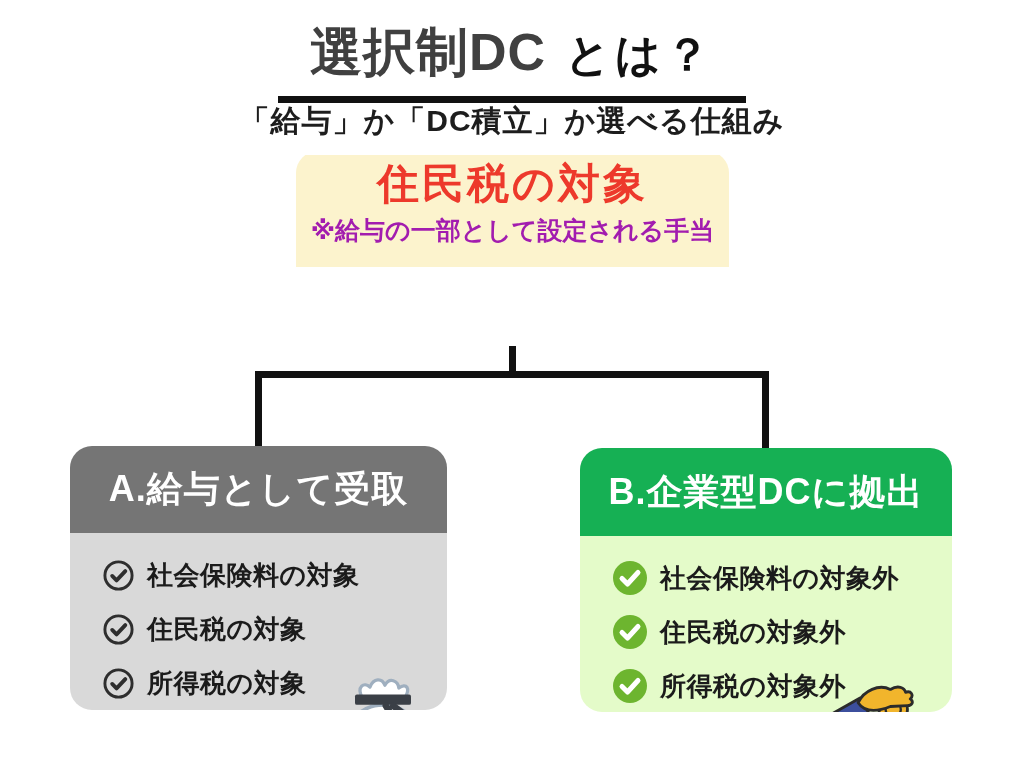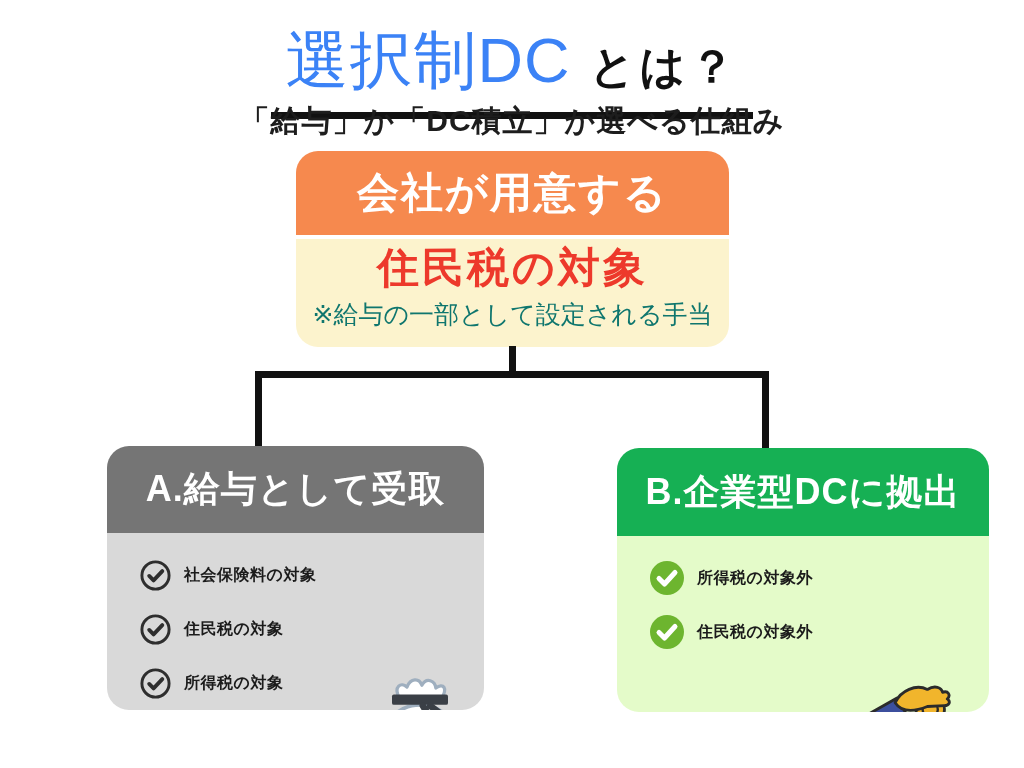--- a/index.html
+++ b/index.html
@@ -3,70 +3,69 @@
 <meta charset="utf-8">
 <style>
   html,body{margin:0;padding:0;background:#fff;}
   .canvas{
     position:relative;width:1024px;height:768px;background:#ffffff;overflow:hidden;
     font-family:"Liberation Sans","DejaVu Sans",sans-serif;
   }
   
   .title-wrap{position:absolute;top:18px;left:0;width:100%;text-align:center;}
   .title-underline{display:inline-block;border-bottom:7px solid #111;padding:0 14px 8px 14px;min-width:440px;}
-  .title-hl{font-size:63px;font-weight:400;color:#3b82f6;letter-spacing:1px;vertical-align:baseline;}
+  .title-hl{font-size:52px;font-weight:700;color:#404040;letter-spacing:1px;vertical-align:baseline;}
   .title-rest{font-size:45px;font-weight:800;color:#111;margin-left:19px;letter-spacing:4px;vertical-align:baseline;}
   .subtitle{position:absolute;top:101px;left:0;width:100%;text-align:center;
     font-size:30px;font-weight:600;color:#1d1d1d;letter-spacing:1px;}
   
   .top-card{position:absolute;left:296px;top:151px;width:433px;height:196px;border-radius:22px;overflow:hidden;}
   .top-card-header{height:84px;background:#F6894E;display:flex;align-items:center;justify-content:center;
     color:#fff;font-size:42px;font-weight:800;letter-spacing:2px;}
   .top-card-body{height:112px;background:#FCF3CD;text-align:center;}
   .top-card-title{margin-top:4px;font-size:42px;font-weight:800;color:#ED392B;letter-spacing:3px;line-height:58px;}
-  .top-card-note{font-size:25px;font-weight:400;color:#0f766e;letter-spacing:0px;line-height:34px;}
+  .top-card-note{font-size:25px;font-weight:700;color:#a21caf;letter-spacing:0px;line-height:34px;}
   
   .conn{position:absolute;background:#111;}
   .conn-stub{left:509px;top:346px;width:7px;height:27px;}
   .conn-hbar{left:255px;top:371px;width:514px;height:7px;}
   .conn-left{left:255px;top:371px;width:7px;height:76px;}
   .conn-right{left:762px;top:371px;width:7px;height:78px;}
   
-  .opt-card{position:absolute;border-radius:22px;overflow:hidden;margin-left:37px;}
+  .opt-card{position:absolute;border-radius:22px;overflow:hidden;}
   .opt-a{left:70px;top:446px;width:377px;height:264px;}
   .opt-b{left:580px;top:448px;width:372px;height:264px;}
   .opt-header{display:flex;align-items:center;justify-content:center;color:#fff;
     font-size:36px;font-weight:800;letter-spacing:1px;}
   .opt-a .opt-header{height:87px;background:#757575;}
   .opt-b .opt-header{height:88px;background:#16B054;}
   .opt-body{position:relative;height:100%;}
   .opt-a .opt-body{background:#D9D9D9;}
   .opt-b .opt-body{background:#E4FBC9;}
   .items{padding:15px 0 0 32px;}
   .item-row{display:flex;align-items:center;height:54px;}
   .item-row .chk{flex:0 0 auto;margin-right:12px;display:flex;}
-  .item-label{font-size:16px;font-weight:800;color:#1b1b1b;letter-spacing:0.5px;white-space:nowrap;}
+  .item-label{font-size:26px;font-weight:800;color:#1b1b1b;letter-spacing:0.5px;white-space:nowrap;}
   .corner-art{position:absolute;}
   .art-bag{right:8px;bottom:8px;}
   .art-pig{right:0px;bottom:6px;}
 </style>
 </head>
 <body>
 
 <div class="canvas">
 
   <div class="title-wrap">
     <div class="title-underline">
       <span class="title-hl">選択制DC</span><span class="title-rest">とは？</span>
     </div>
   </div>
   <div class="subtitle">「給与」か「DC積立」か選べる仕組み</div>
 
   <div class="top-card">
-    <div class="top-card-header">会社が用意する</div>
     <div class="top-card-body">
       <div class="top-card-title">住民税の対象</div>
       <div class="top-card-note">※給与の一部として設定される手当</div>
     </div>
   </div>
 
   <div class="conn conn-stub"></div>
   <div class="conn conn-hbar"></div>
   <div class="conn conn-left"></div>
   <div class="conn conn-right"></div>
@@ -119,30 +118,39 @@
     <div class="opt-header">B.企業型DCに拠出</div>
     <div class="opt-body">
       <div class="items">
         <div class="item-row">
           <span class="chk">
             <svg width="36" height="36" viewBox="0 0 36 36">
                 <circle cx="18" cy="18" r="17" fill="#6DB52F"></circle>
                 <path d="M10 18.5 L15.5 24 L26 12.5" fill="none" stroke="#fff" stroke-width="5" stroke-linecap="round" stroke-linejoin="round"></path>
               </svg>
           </span>
-          <span class="item-label">所得税の対象外</span>
+          <span class="item-label">社会保険料の対象外</span>
         </div>
         <div class="item-row">
           <span class="chk">
             <svg width="36" height="36" viewBox="0 0 36 36">
                 <circle cx="18" cy="18" r="17" fill="#6DB52F"></circle>
                 <path d="M10 18.5 L15.5 24 L26 12.5" fill="none" stroke="#fff" stroke-width="5" stroke-linecap="round" stroke-linejoin="round"></path>
               </svg>
           </span>
           <span class="item-label">住民税の対象外</span>
+        </div>
+        <div class="item-row">
+          <span class="chk">
+            <svg width="36" height="36" viewBox="0 0 36 36">
+                <circle cx="18" cy="18" r="17" fill="#6DB52F"></circle>
+                <path d="M10 18.5 L15.5 24 L26 12.5" fill="none" stroke="#fff" stroke-width="5" stroke-linecap="round" stroke-linejoin="round"></path>
+              </svg>
+          </span>
+          <span class="item-label">所得税の対象外</span>
         </div>
       </div>
       <div class="corner-art art-pig">
         <svg width="128" height="112" viewBox="0 0 135 118">
           <path d="M16,80 C5,78 5,67 14,67" fill="none" stroke="#2b2b2b" stroke-width="3" stroke-linecap="round"></path>
           <ellipse cx="70" cy="80" rx="50" ry="33" fill="#F1B52C" stroke="#2b2b2b" stroke-width="3"></ellipse>
           <rect x="42" y="106" width="13" height="10" rx="3" fill="#F1B52C" stroke="#2b2b2b" stroke-width="2.5"></rect>
           <rect x="88" y="106" width="13" height="10" rx="3" fill="#F1B52C" stroke="#2b2b2b" stroke-width="2.5"></rect>
           <rect x="115" y="72" width="15" height="19" rx="6" fill="#F1B52C" stroke="#2b2b2b" stroke-width="3"></rect>
           <path d="M96,50 L111,41 L113,56 Z" fill="#F1B52C" stroke="#2b2b2b" stroke-width="3" stroke-linejoin="round"></path>

